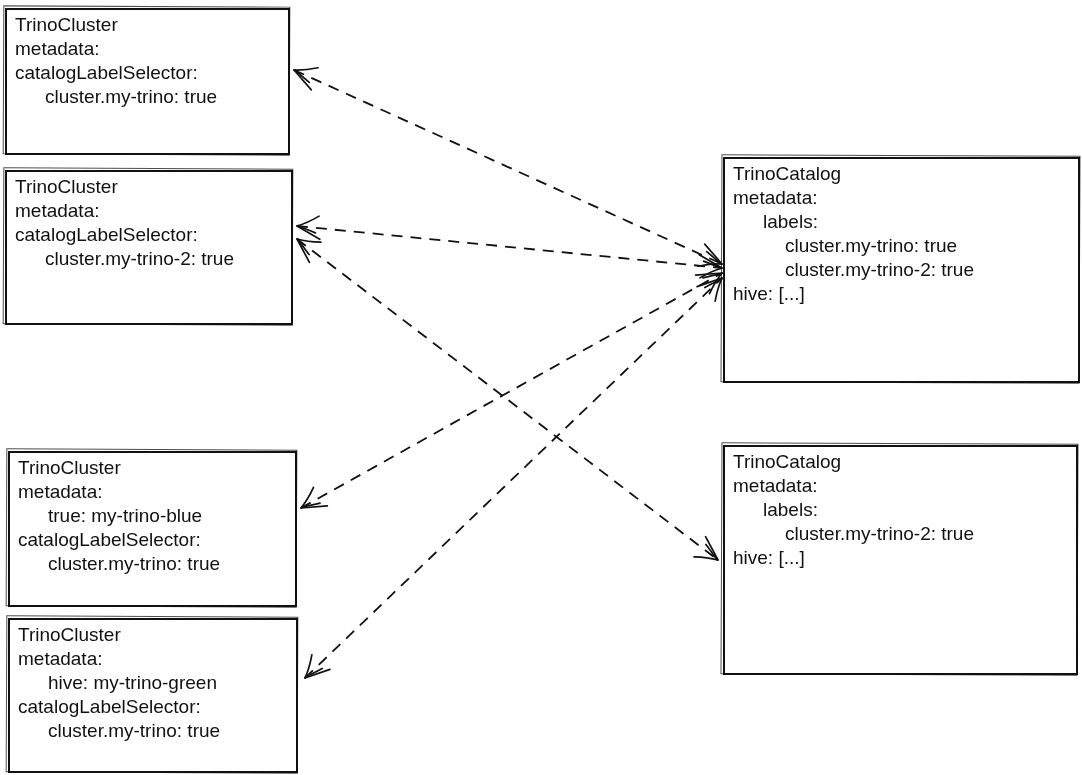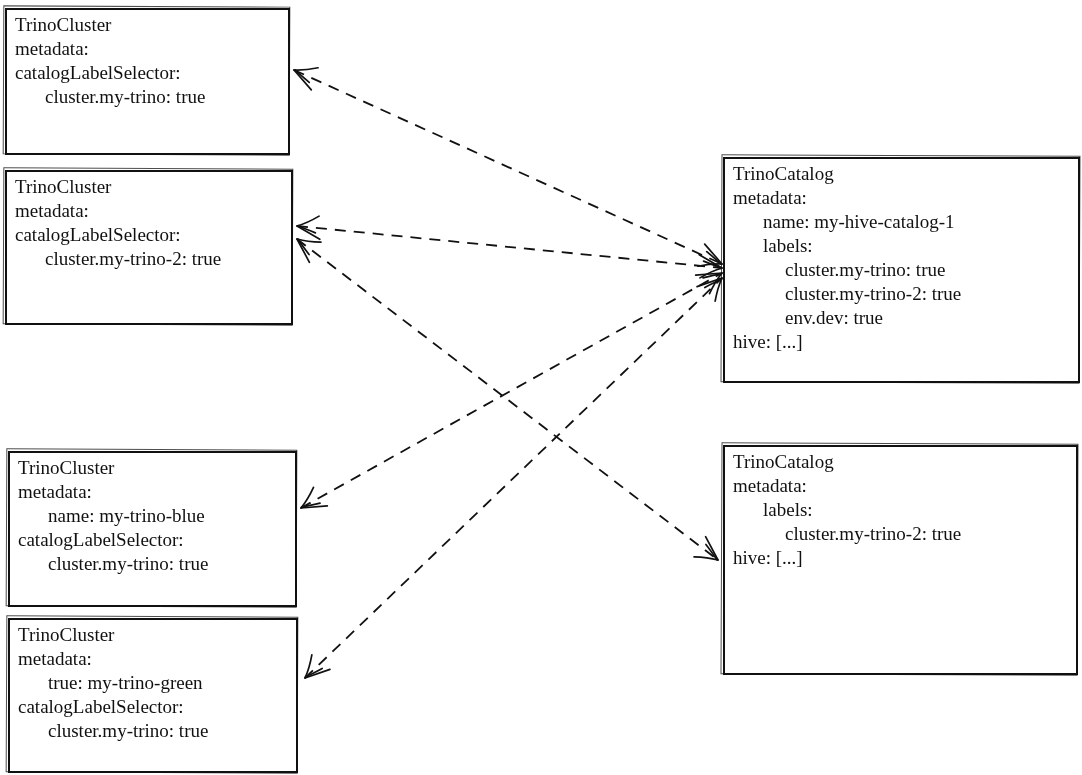--- a/index.html
+++ b/index.html
@@ -11,21 +11,20 @@
     color:#111111;
     overflow:hidden;
   }
   .box{
     position:absolute;
     background:#ffffff;
     border:2px solid #111111;
     box-sizing:border-box;
     padding:3px 8px 0 8px;
     z-index:2;
-    font-family:Liberation Serif, serif;
   }
   
   .box::before{
     content:"";
     position:absolute;
     inset:-4px -2px -2px -4px;
     border:1px solid rgba(17,17,17,0.75);
     transform:rotate(0.25deg);
     pointer-events:none;
   }
@@ -94,41 +93,39 @@
   <div class="box" id="cluster2">
     <div class="ln i0">TrinoCluster</div>
     <div class="ln i0">metadata:</div>
     <div class="ln i0">catalogLabelSelector:</div>
     <div class="ln i1">cluster.my-trino-2: true</div>
   </div>
 
   <div class="box" id="cluster3">
     <div class="ln i0">TrinoCluster</div>
     <div class="ln i0">metadata:</div>
-    <div class="ln i1">name: my-trino-blue</div>
+    <div class="ln i1">true: my-trino-blue</div>
     <div class="ln i0">catalogLabelSelector:</div>
     <div class="ln i1">cluster.my-trino: true</div>
   </div>
 
   <div class="box" id="cluster4">
     <div class="ln i0">TrinoCluster</div>
     <div class="ln i0">metadata:</div>
-    <div class="ln i1">true: my-trino-green</div>
+    <div class="ln i1">hive: my-trino-green</div>
     <div class="ln i0">catalogLabelSelector:</div>
     <div class="ln i1">cluster.my-trino: true</div>
   </div>
 
   <div class="box" id="catalog1">
     <div class="ln i0">TrinoCatalog</div>
     <div class="ln i0">metadata:</div>
-    <div class="ln i1">name: my-hive-catalog-1</div>
     <div class="ln i1">labels:</div>
     <div class="ln i2">cluster.my-trino: true</div>
     <div class="ln i2">cluster.my-trino-2: true</div>
-    <div class="ln i2">env.dev: true</div>
     <div class="ln i0">hive: [...]</div>
   </div>
 
   <div class="box" id="catalog2">
     <div class="ln i0">TrinoCatalog</div>
     <div class="ln i0">metadata:</div>
     <div class="ln i1">labels:</div>
     <div class="ln i2">cluster.my-trino-2: true</div>
     <div class="ln i0">hive: [...]</div>
   </div>

